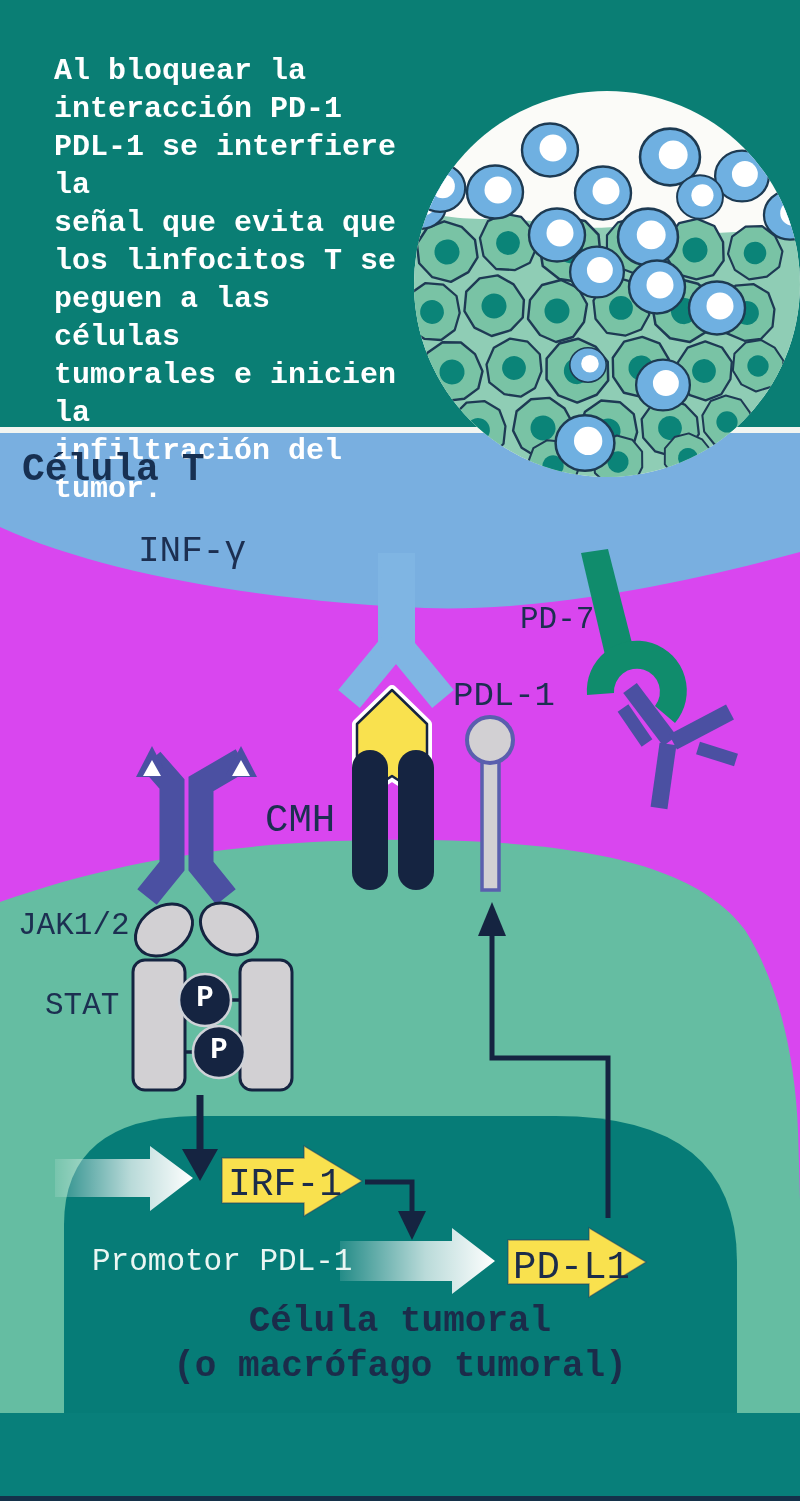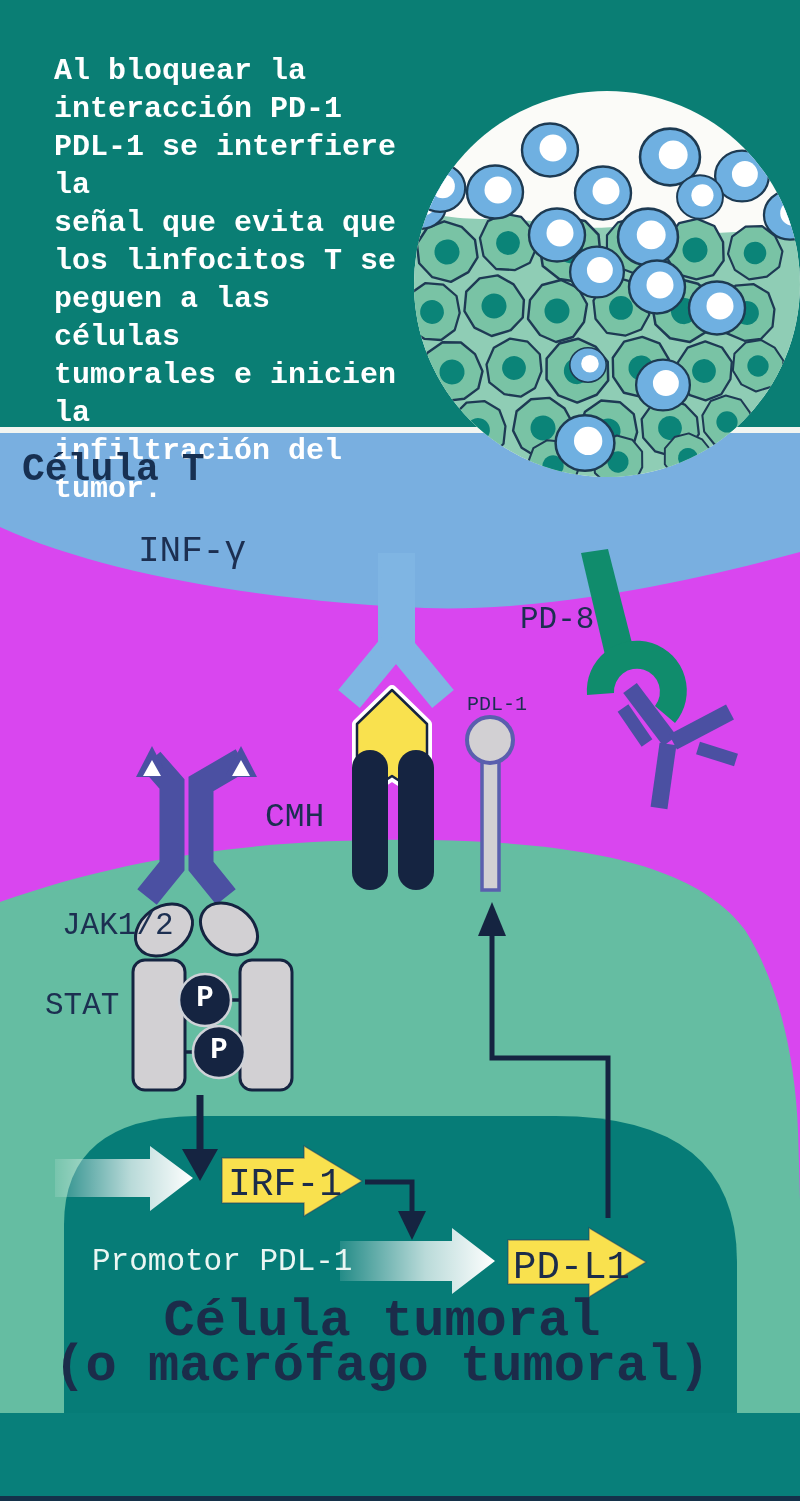--- a/index.html
+++ b/index.html
@@ -6,30 +6,30 @@
   #stage{position:relative;width:800px;height:1501px;overflow:hidden;background:#d946ef;
          font-family:Liberation Mono, monospace;}
   #art{position:absolute;left:0;top:0;width:800px;height:1501px;}
   .lbl{position:absolute;color:#1C2F51;white-space:nowrap;line-height:1.15;}
   .pre{white-space:pre-line;}
   .intro{left:54px;top:52px;width:350px;font-size:30px;font-weight:bold;color:#ffffff;line-height:38px;}
   .celula-t{left:22px;top:448px;font-size:38px;font-weight:bold;color:#173052;}
   .inf-gamma{left:138px;top:531px;font-size:36px;}
   .tcr-label{left:340px;top:506px;width:200px;text-align:center;font-size:31px;line-height:37px;}
   .pd1{left:520px;top:602px;font-size:31px;}
-  .pdl1{left:467px;top:677px;font-size:20px;margin-top:16px;}
-  .cmh{left:265px;top:799px;font-size:33px;}
+  .pdl1{left:453px;top:677px;font-size:34px;}
+  .cmh{left:265px;top:799px;font-size:39px;}
   .pembro{left:544px;top:809px;font-size:29px;font-weight:bold;color:#1b2c4a;}
-  .jak{left:18px;top:908px;font-size:31px;margin-left:44px;}
+  .jak{left:18px;top:908px;font-size:31px;}
   .stat{left:45px;top:988px;font-size:31px;}
   .pbadge{position:absolute;color:#ffffff;font-size:29px;font-weight:bold;transform:translate(-50%,-54%);}
   .irf1{left:228px;top:1163px;font-size:38px;color:#1b2c4a;}
   .promotor{left:92px;top:1244px;font-size:31px;color:#EAF6F3;}
   .pdl1-gene{left:513px;top:1246px;font-size:39px;color:#1b2c4a;}
-  .tumor-label{left:42px;top:1299px;width:680px;text-align:center;font-size:52px;font-weight:bold;
+  .tumor-label{left:60px;top:1299px;width:680px;text-align:center;font-size:36px;font-weight:bold;
                color:#1b2c4a;line-height:45px;}
 </style>
 </head>
 <body>
 
 <div id="stage">
 
 <svg id="art" viewBox="0 0 800 1501" aria-hidden="true">
   <defs>
     <clipPath id="insetClip">
@@ -202,21 +202,21 @@
 <div class="lbl intro pre">Al bloquear la
 interacción PD-1
 PDL-1 se interfiere la
 señal que evita que
 los linfocitos T se
 peguen a las células
 tumorales e inicien la
 infiltración del tumor.</div>
 <div class="lbl celula-t">Célula T</div>
 <div class="lbl inf-gamma">INF-γ</div>
-<div class="lbl pd1">PD-8</div>
+<div class="lbl pd1">PD-7</div>
 <div class="lbl pdl1">PDL-1</div>
 <div class="lbl cmh">CMH</div>
 <div class="lbl jak">JAK1/2</div>
 <div class="lbl stat">STAT</div>
 <div class="pbadge" style="left:205px;top:1000px;">P</div>
 <div class="pbadge" style="left:219px;top:1052px;">P</div>
 <div class="lbl irf1">IRF-1</div>
 <div class="lbl promotor">Promotor PDL-1</div>
 <div class="lbl pdl1-gene">PD-L1</div>
 <div class="lbl tumor-label pre">Célula tumoral

